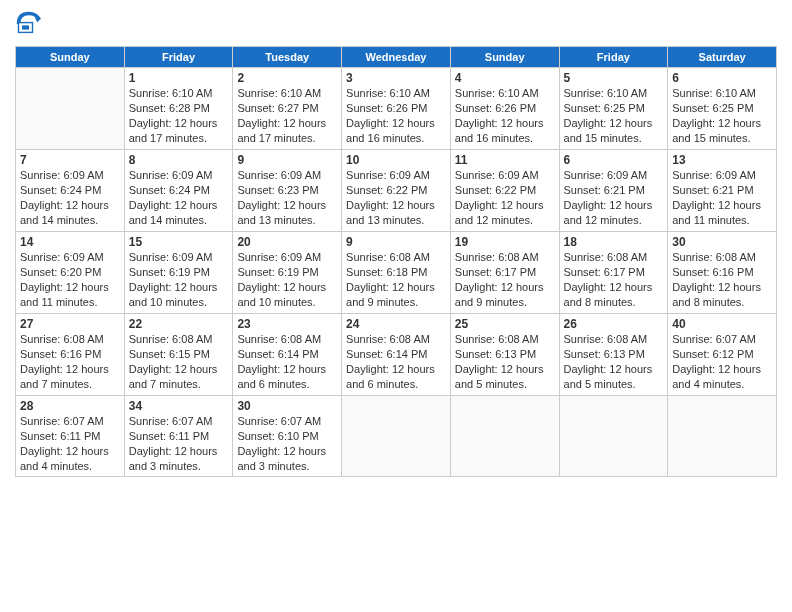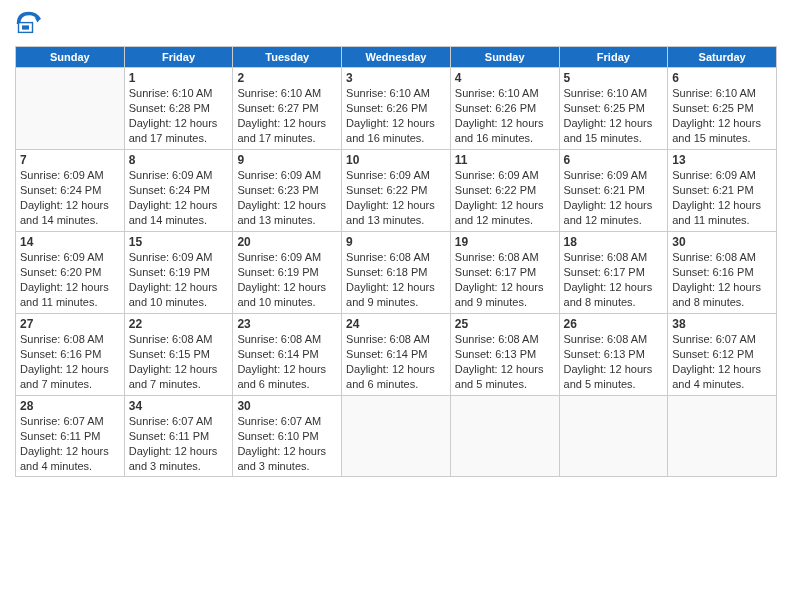--- a/index.html
+++ b/index.html
@@ -319,21 +319,21 @@
 and 5 minutes.</div>
           </td>
           <td>
             <span class="day-num">26</span>
             <div class="day-info" style="white-space: pre-line;">Sunrise: 6:08 AM
 Sunset: 6:13 PM
 Daylight: 12 hours
 and 5 minutes.</div>
           </td>
           <td>
-            <span class="day-num">38</span>
+            <span class="day-num">40</span>
             <div class="day-info" style="white-space: pre-line;">Sunrise: 6:07 AM
 Sunset: 6:12 PM
 Daylight: 12 hours
 and 4 minutes.</div>
           </td>
         </tr>
         <tr>
           <td>
             <span class="day-num">28</span>
             <div class="day-info" style="white-space: pre-line;">Sunrise: 6:07 AM

